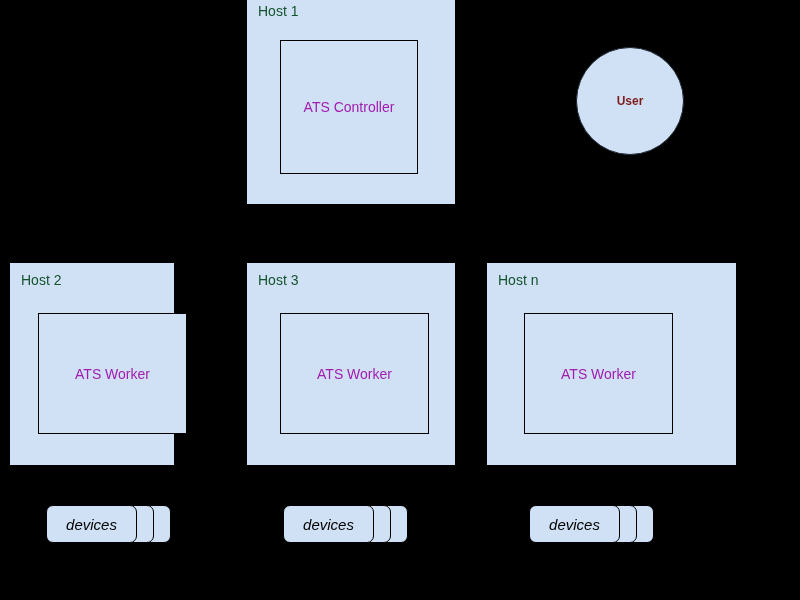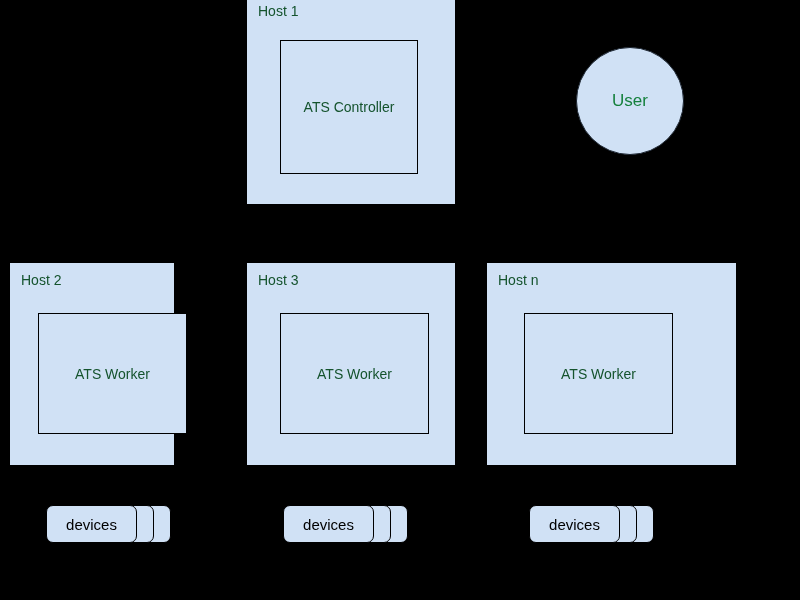--- a/index.html
+++ b/index.html
@@ -45,46 +45,48 @@
     position: absolute;
     background: #d0e1f5;
     border: 1px solid #000000;
     box-sizing: border-box;
     display: flex;
     align-items: center;
     justify-content: center;
   }
   .component-label {
     font-size: 14px;
-    color: #14532d;
+    color: #a21caf;
     white-space: nowrap;
   }
 
   
   .user-circle {
     position: absolute;
     background: #d0e1f5;
     border: 1px solid #1b2430;
     border-radius: 50%;
     box-sizing: border-box;
     display: flex;
     align-items: center;
     justify-content: center;
   }
   .user-label {
-    font-size: 17px;
-    color: #15803d;
+    font-size: 12px;
+    color: #7f1d1d;
     white-space: nowrap;
+    font-weight: bold;
   }
 
   
   .devices-stack {
     position: absolute;
     width: 125px;
     height: 42px;
+    font-style: italic;
   }
   .devices-stack .sheet {
     position: absolute;
     background: #d0e1f5;
     border: 1px solid #000000;
     border-radius: 7px;
     box-sizing: border-box;
     width: 91px;
     height: 38px;
     top: 2px;

